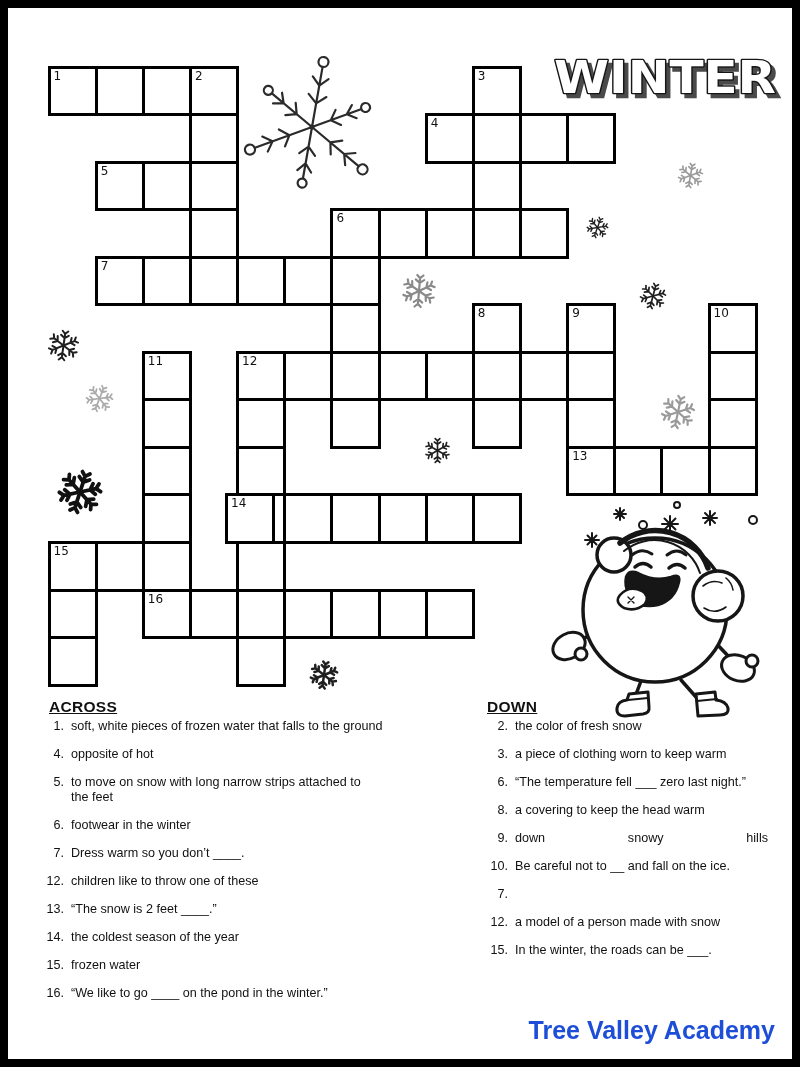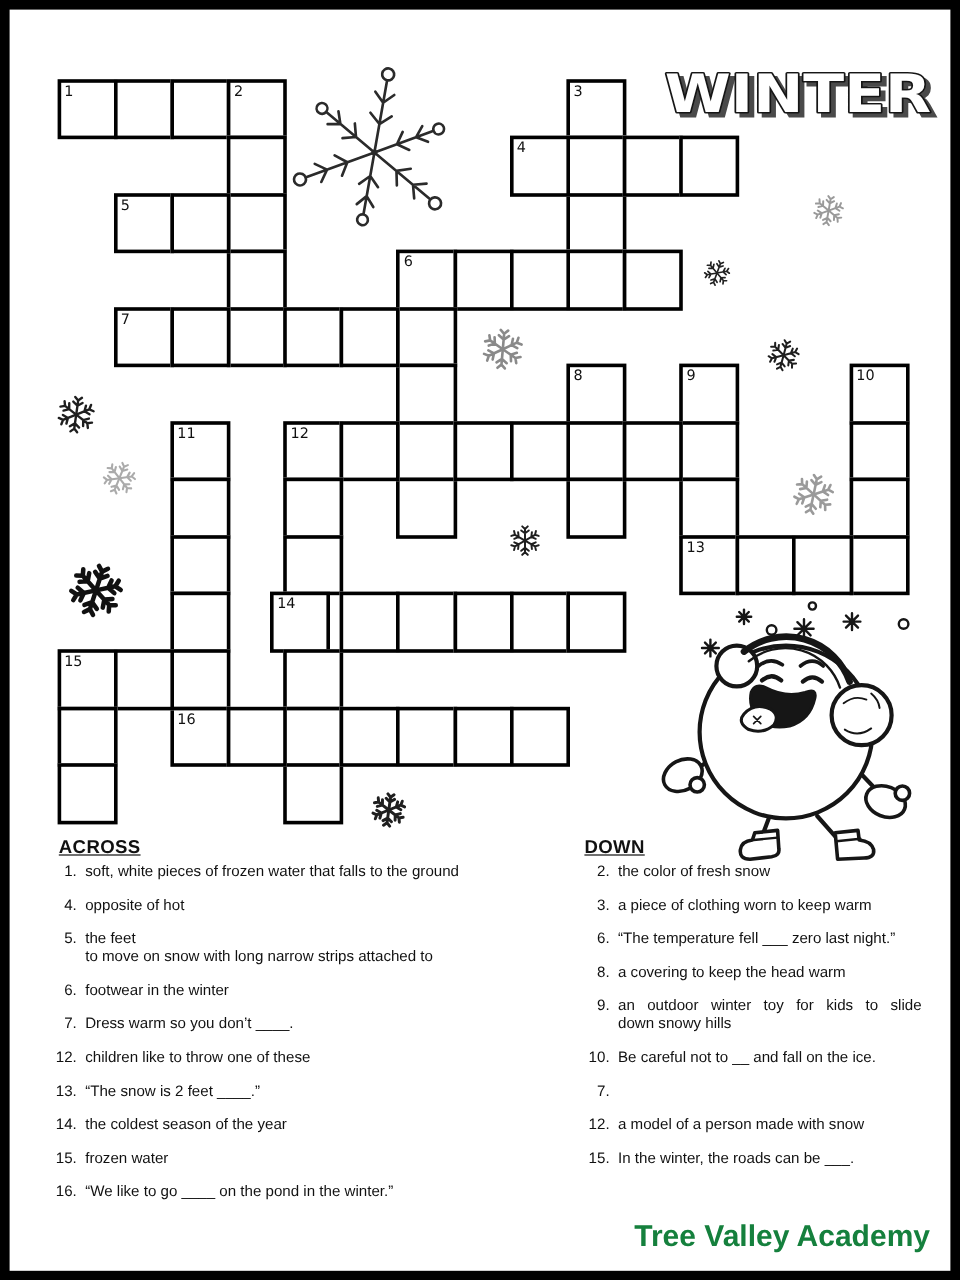--- a/index.html
+++ b/index.html
@@ -434,22 +434,22 @@
         </div>
         <div class="clue">
           <span class="num">4.</span>
           <span class="txt">
             <div>opposite of hot</div>
           </span>
         </div>
         <div class="clue">
           <span class="num">5.</span>
           <span class="txt">
+            <div>to move on snow with long narrow strips attached to</div>
             <div>the feet</div>
-            <div>to move on snow with long narrow strips attached to</div>
           </span>
         </div>
         <div class="clue">
           <span class="num">6.</span>
           <span class="txt">
             <div>footwear in the winter</div>
           </span>
         </div>
         <div class="clue">
           <span class="num">7.</span>
@@ -513,21 +513,20 @@
         </div>
         <div class="clue">
           <span class="num">8.</span>
           <span class="txt">
             <div>a covering to keep the head warm</div>
           </span>
         </div>
         <div class="clue">
           <span class="num">9.</span>
           <span class="txt justify-last">
-            <div>an outdoor winter toy for kids to slide</div>
             <div>down snowy hills</div>
           </span>
         </div>
         <div class="clue">
           <span class="num">10.</span>
           <span class="txt">
             <div>Be careful not to __ and fall on the ice.</div>
           </span>
         </div>
         <div class="clue">
@@ -541,16 +540,16 @@
         </div>
         <div class="clue">
           <span class="num">15.</span>
           <span class="txt">
             <div>In the winter, the roads can be ___.</div>
           </span>
         </div>
       </div>
   </div>
 
-  <div class="footer" id="footer" style="color: #15803d;">Tree Valley Academy</div>
+  <div class="footer" id="footer" style="color: #1d4ed8;">Tree Valley Academy</div>
 
   <div class="frame"></div>
 </div>
 
 </body></html>

